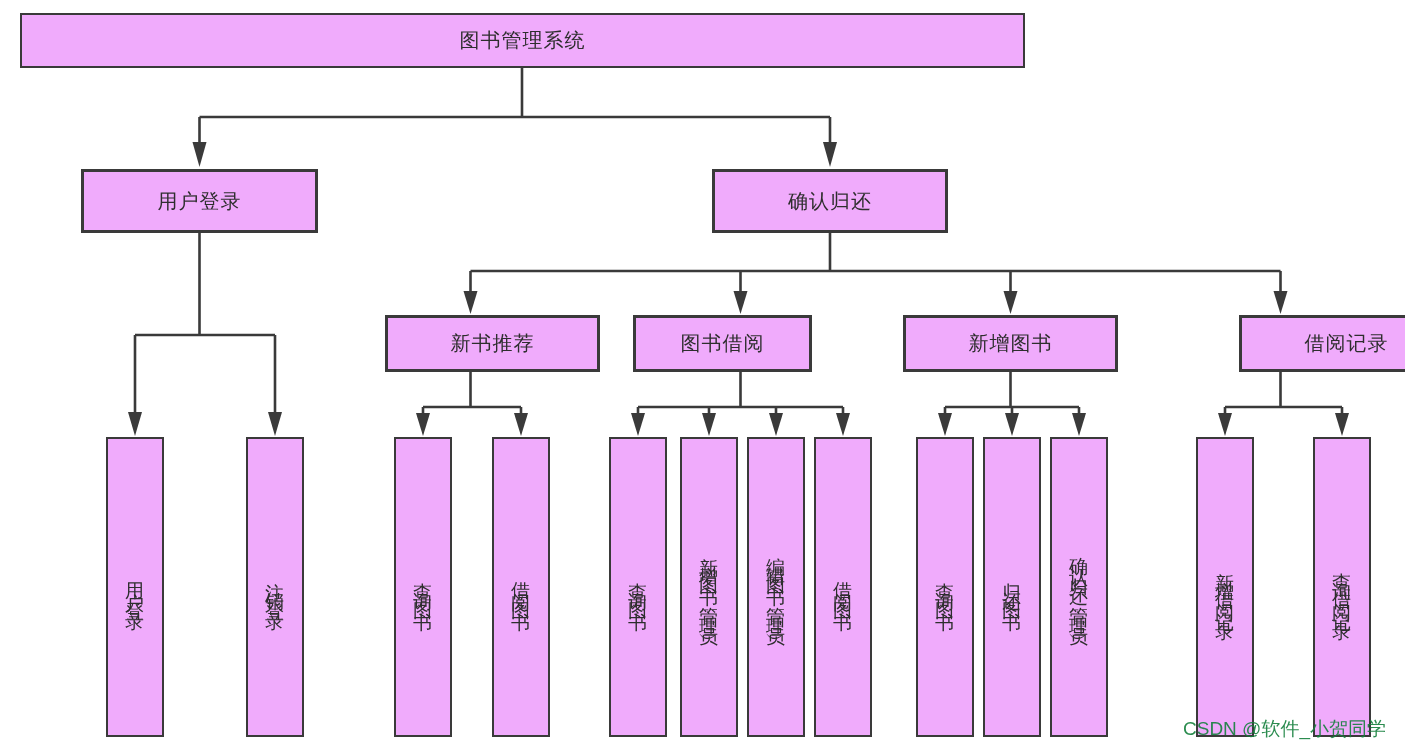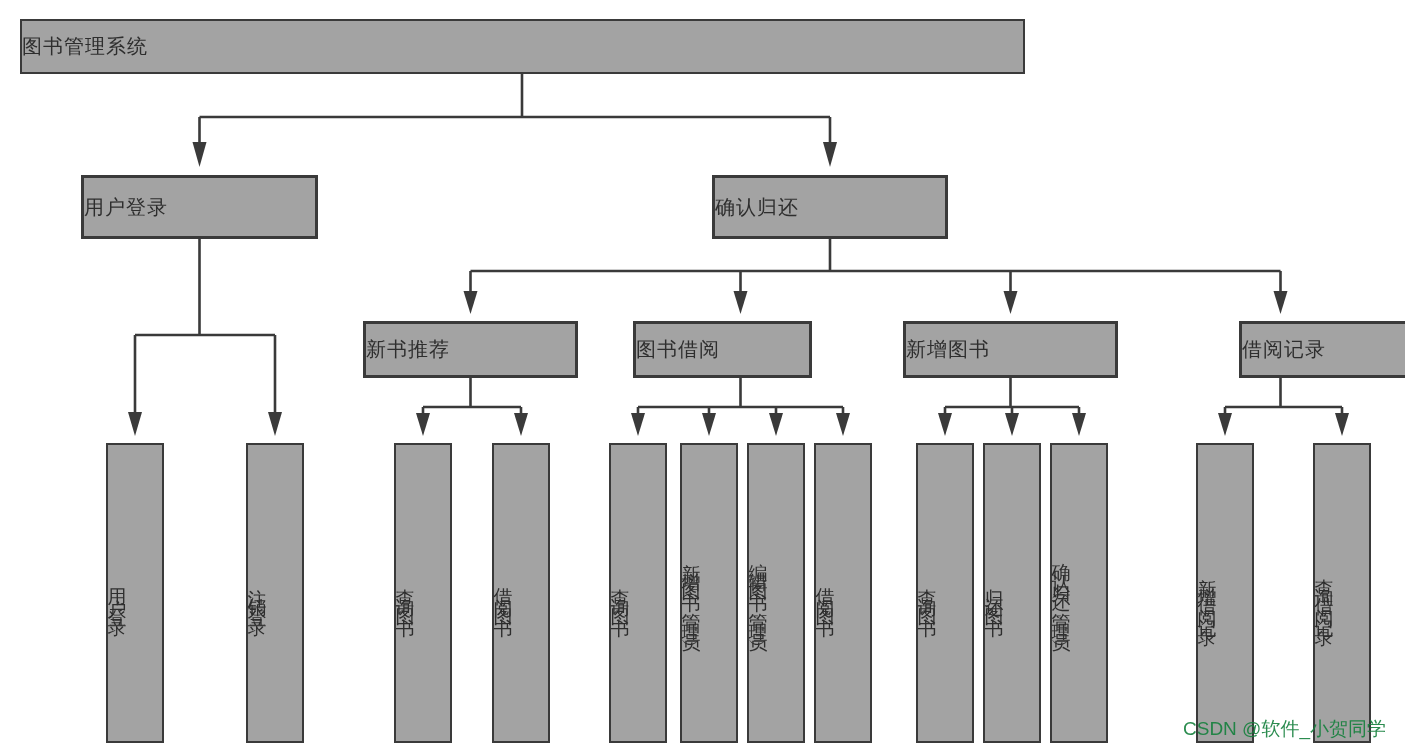--- a/index.html
+++ b/index.html
@@ -27,26 +27,26 @@
     stroke: #3a3a3a;
     stroke-width: 2.6;
   }
   .wires polygon {
     fill: #3a3a3a;
     stroke: none;
   }
   .node {
     position: absolute;
     box-sizing: border-box;
-    background: #a3a3a3;
+    background: #f0abfc;
     border: 3px solid #3a3a3a;
     display: flex;
     align-items: center;
+    justify-content: center;
     color: #2e2e2e;
-    margin-top: 6px;
   }
   .hbox {
     font-size: 20px;
     letter-spacing: 1px;
     white-space: nowrap;
   }
   .root {
     left: 20px; top: 13px; width: 1005px; height: 55px;
     border-width: 2.5px;
   }
@@ -137,21 +137,21 @@
     <span>图书管理系统</span>
   </div>
 
   <div class="node hbox lvl2" style="left:81px;width:237px;">
     <span>用户登录</span>
   </div>
   <div class="node hbox lvl2" style="left:712px;width:236px;">
     <span>确认归还</span>
   </div>
 
-  <div class="node hbox lvl3" style="left:363px;width:215px;">
+  <div class="node hbox lvl3" style="left:385px;width:215px;">
     <span>新书推荐</span>
   </div>
   <div class="node hbox lvl3" style="left:633px;width:179px;">
     <span>图书借阅</span>
   </div>
   <div class="node hbox lvl3" style="left:903px;width:215px;">
     <span>新增图书</span>
   </div>
   <div class="node hbox lvl3" style="left:1239px;width:215px;">
     <span>借阅记录</span>

